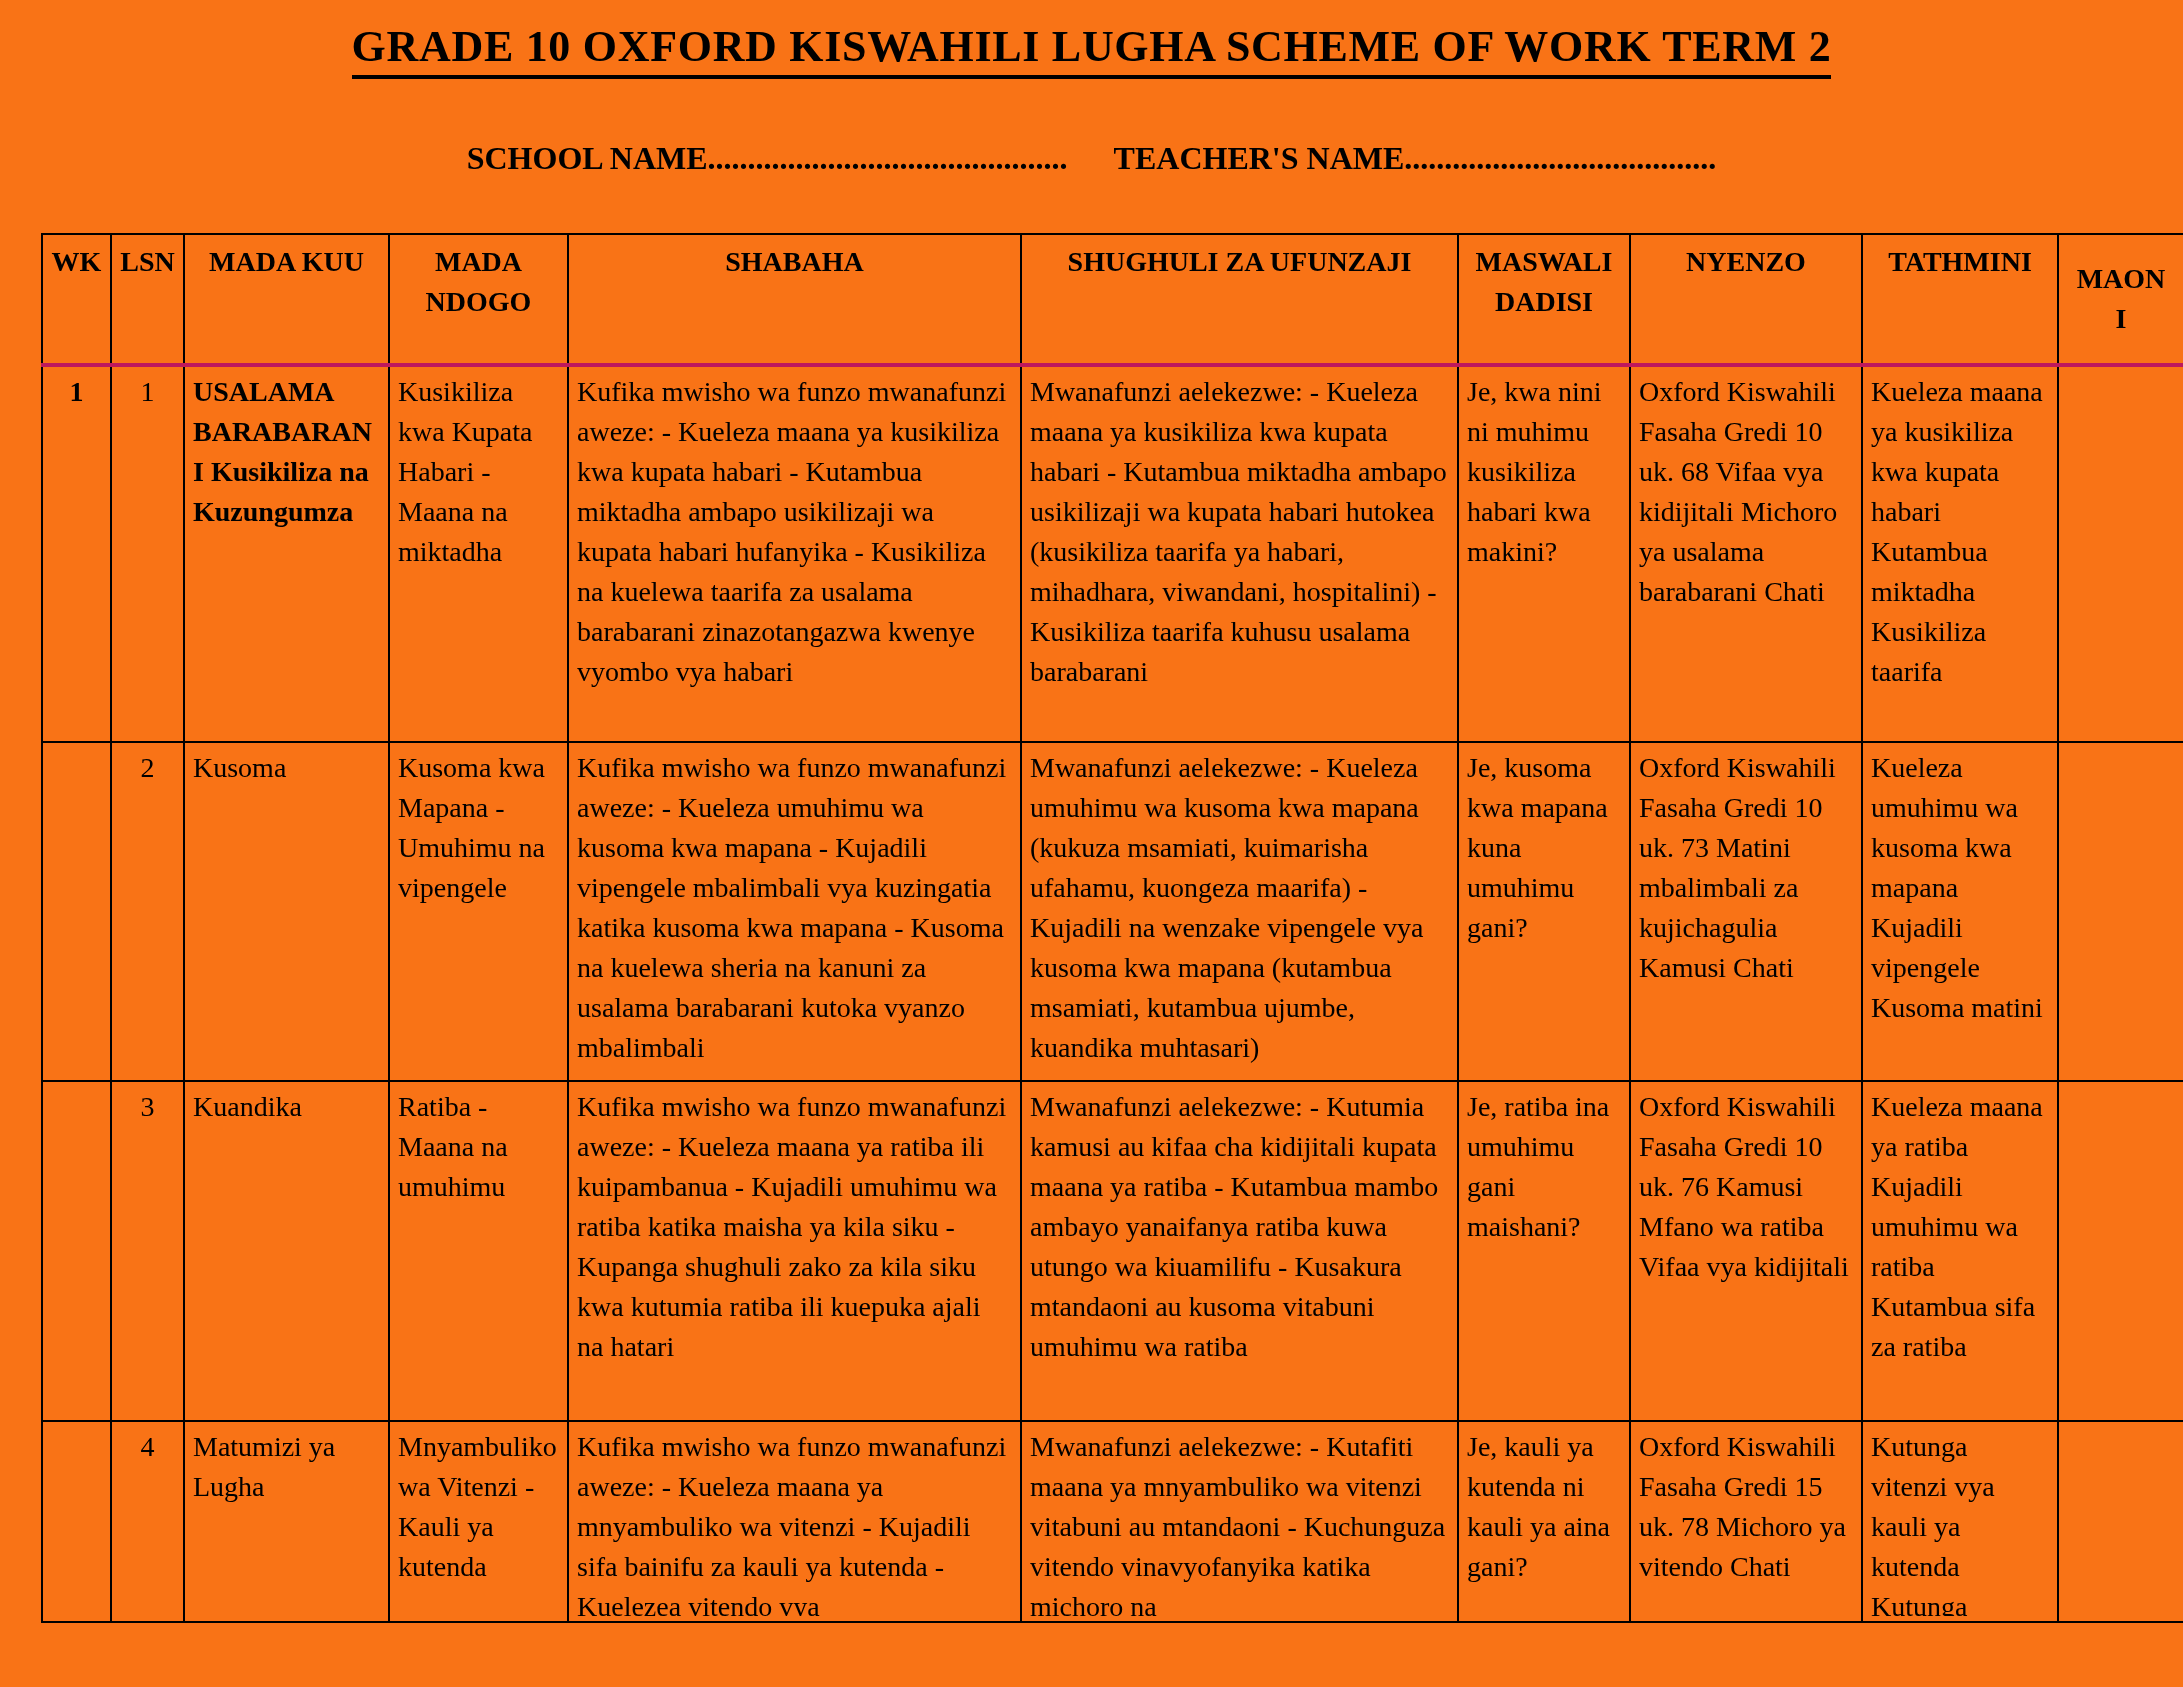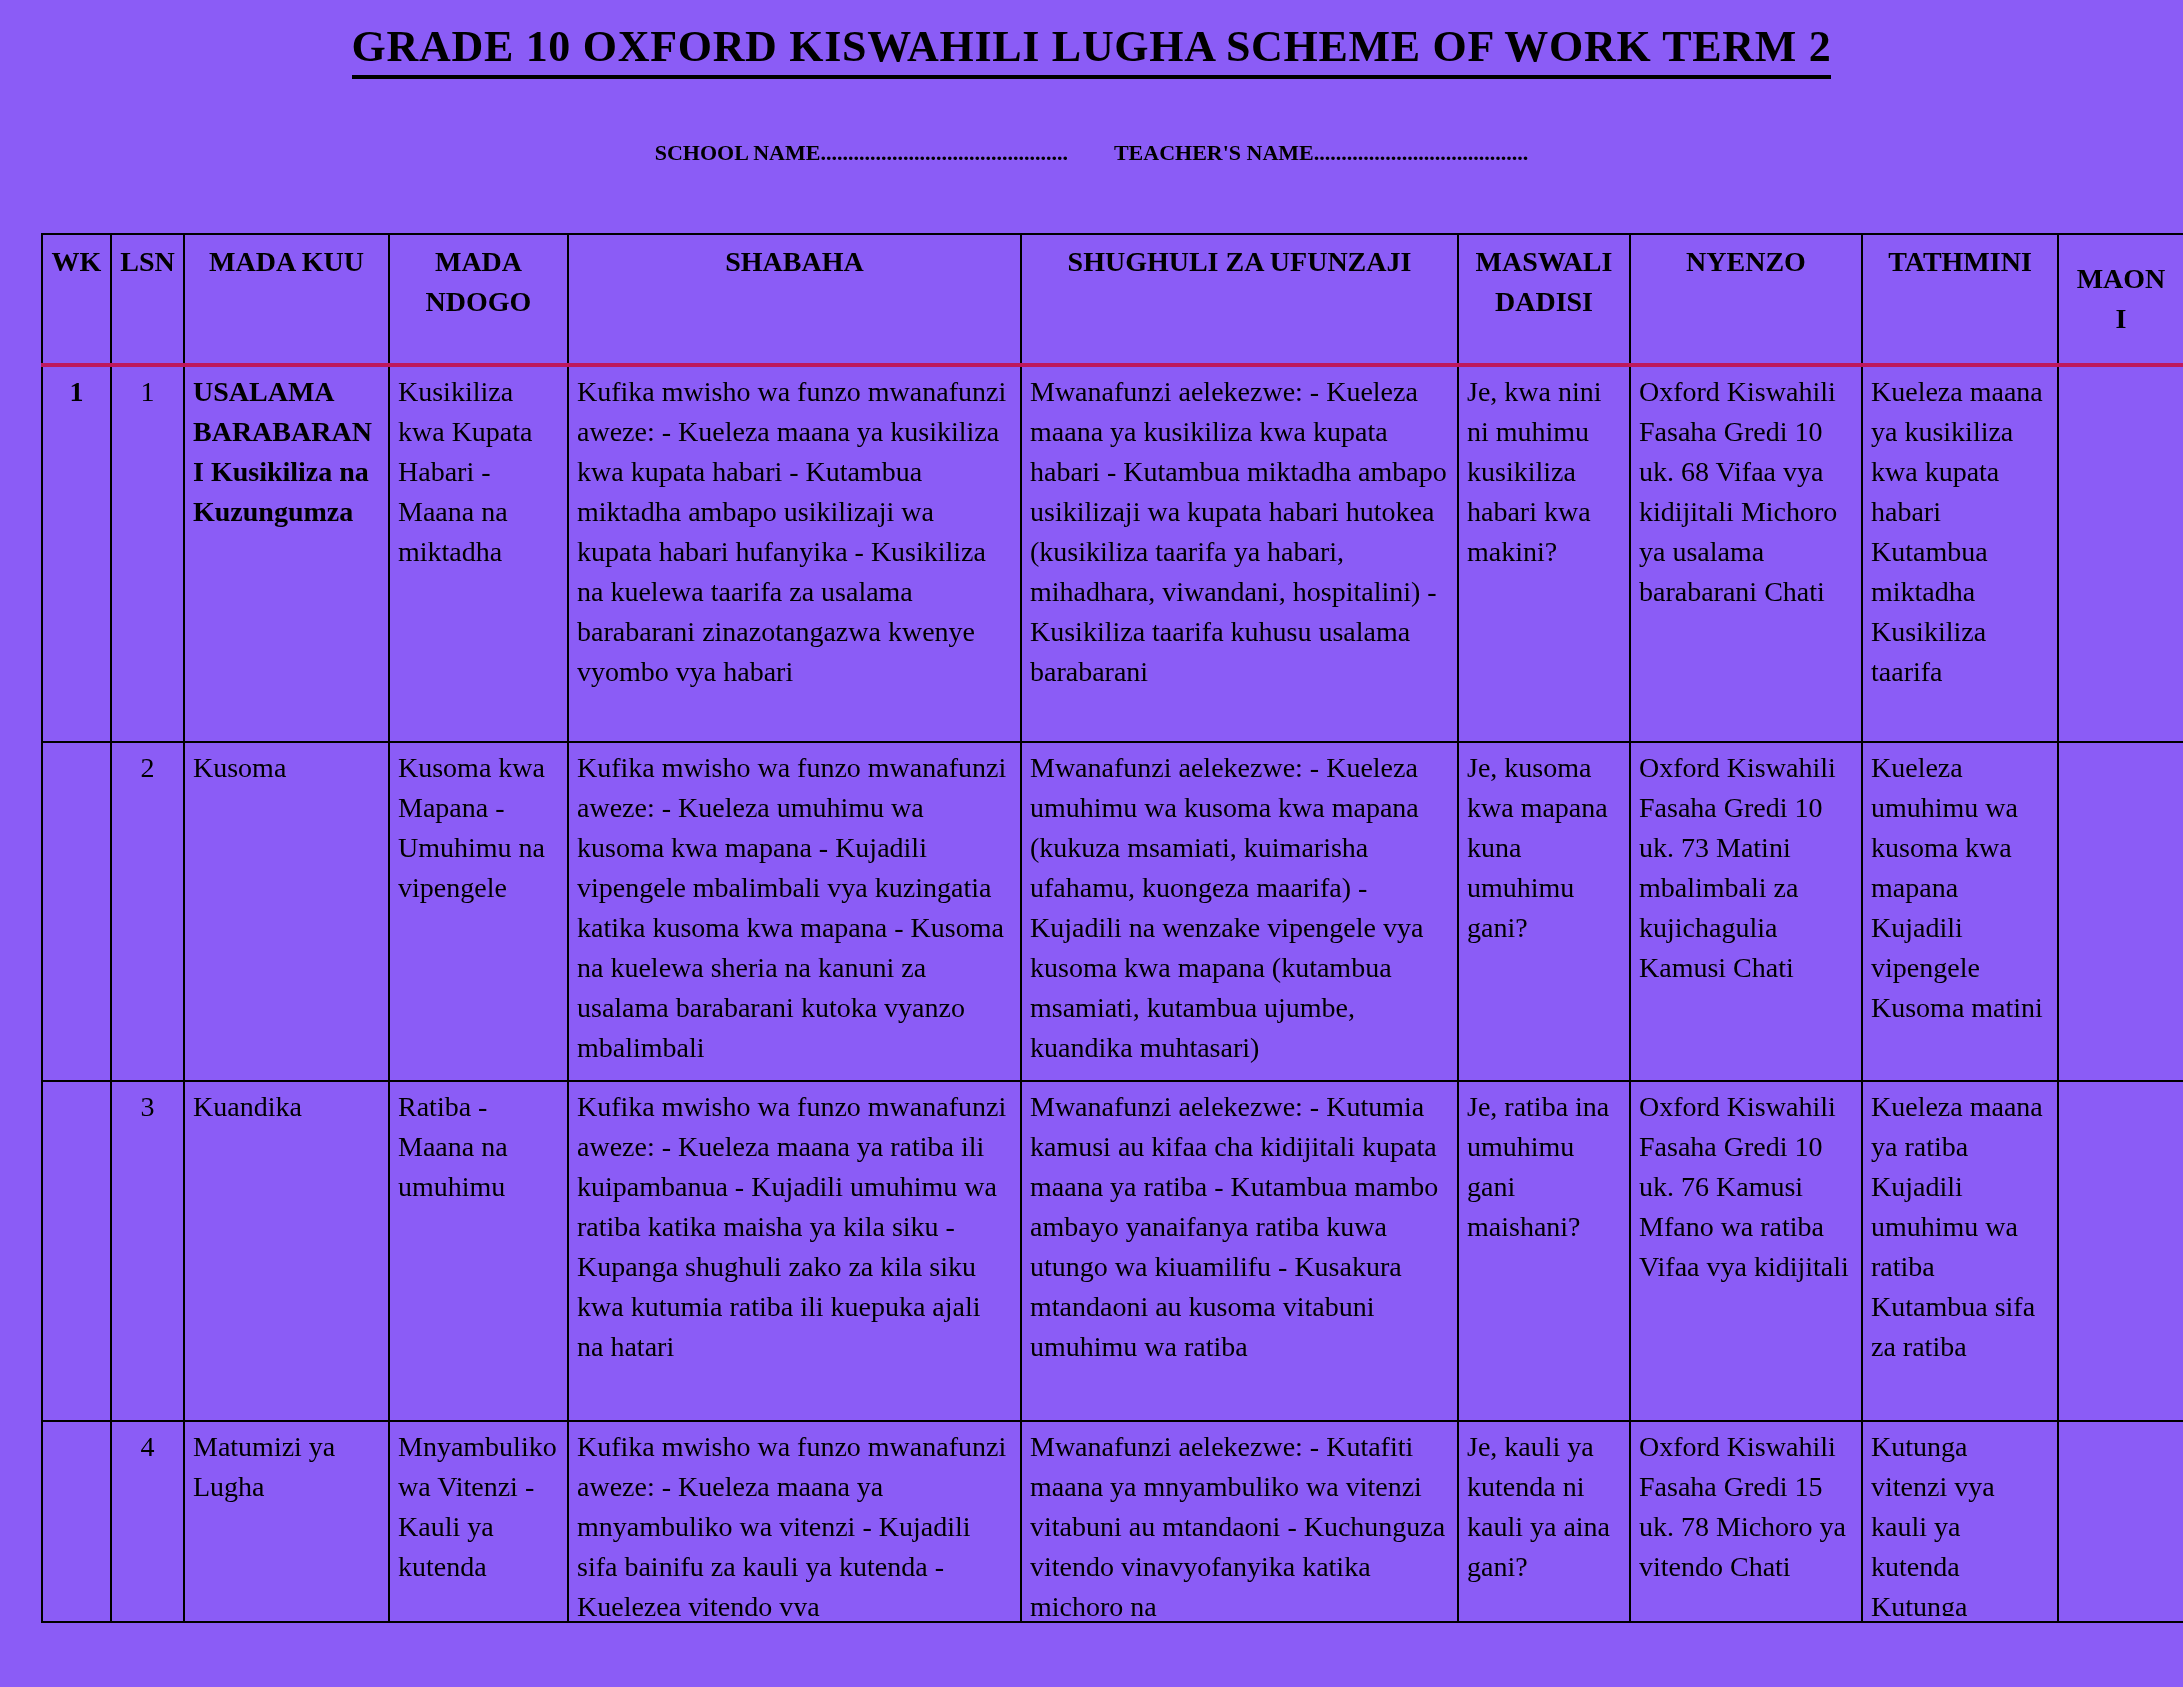--- a/index.html
+++ b/index.html
@@ -1,27 +1,27 @@
 <!DOCTYPE html>
 <html style="font-size:10.6px"><head>
 <meta charset="utf-8">
 <style>
   * { margin:0; padding:0; box-sizing:border-box; }
   html,body { background:#ffffff; }
   body { width:2183px; height:1687px; font-family:"Liberation Serif", serif; color:#000; position:relative; }
-  .doc { position:absolute; inset:0; background:#8b5cf6; }
+  .doc { position:absolute; inset:0; background:#f97316; }
 
   .title { position:absolute; top:21px; left:0; width:100%; text-align:center; }
   .title-text {
     display:inline-block; font-size:44px; font-weight:bold; letter-spacing:0.7px;
     border-bottom:4.6px solid #000; padding-bottom:2.6px;
   }
 
   .subtitle { position:absolute; top:140px; left:0; width:100%; text-align:center;
-    font-size:22px; font-weight:bold; }
+    font-size:32px; font-weight:bold; }
   .subtitle .gap { display:inline-block; width:46px; }
 
   table.sow {
     position:absolute; top:233px; left:41px; width:2141px;
     border-collapse:collapse; table-layout:fixed;
     border:2.6px solid #000;
   }
   .sow th, .sow td {
     border:2px solid #000; vertical-align:top;
     font-size:28px; line-height:40px;

